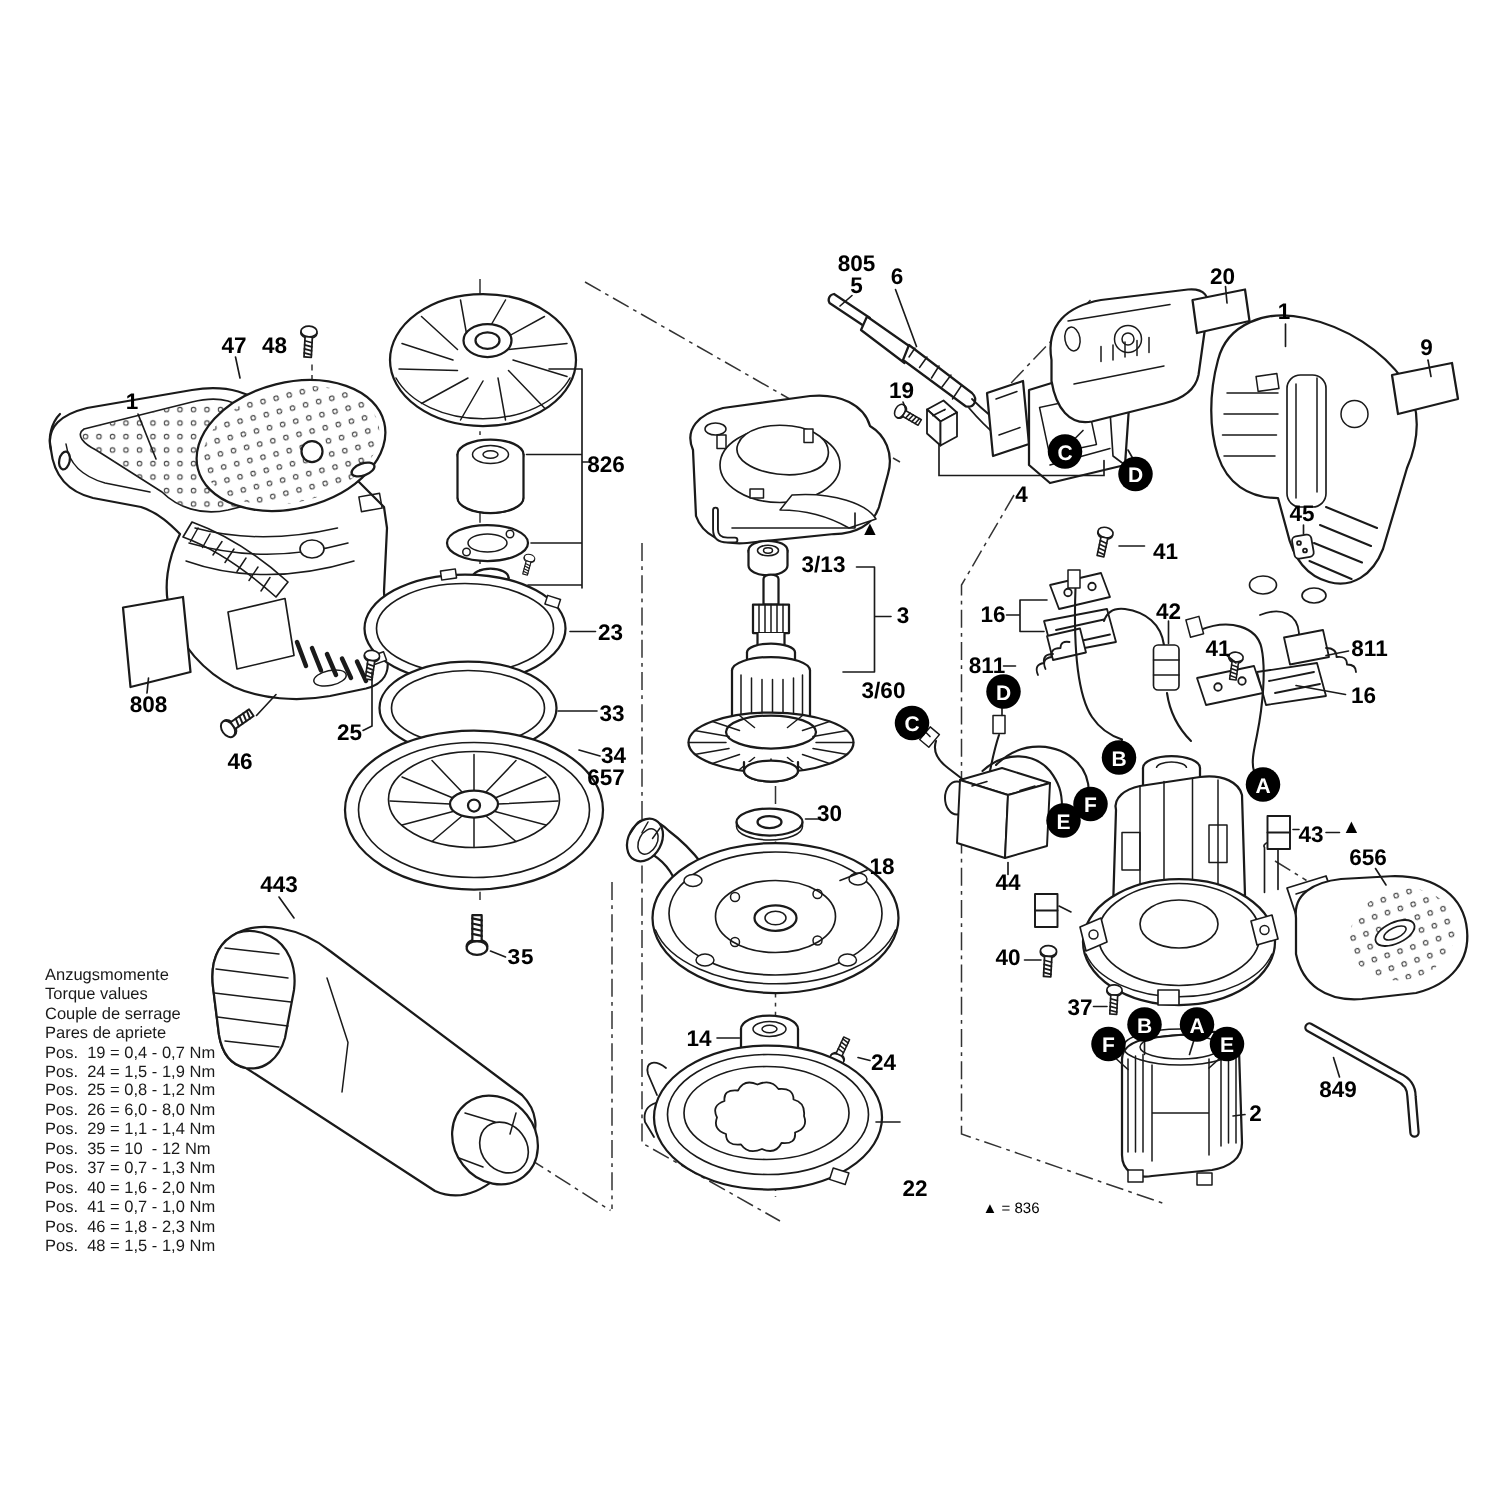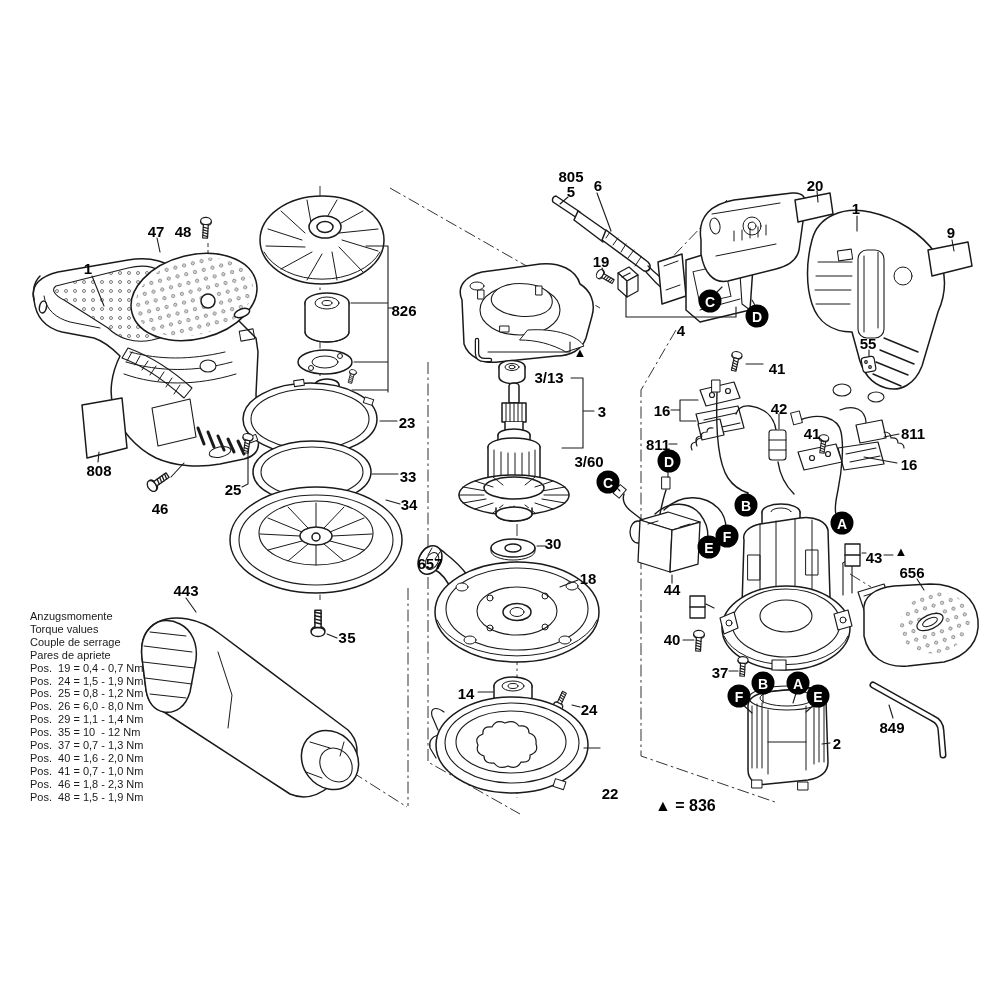--- a/index.html
+++ b/index.html
@@ -7,25 +7,25 @@
          font-family:"Liberation Sans",sans-serif;}
   #art{position:absolute;left:0;top:0;}
   .wf{fill:#fff;}
   .nf{fill:none;}
   .plabel{position:absolute;transform:translate(-50%,-50%);font-weight:bold;font-size:15px;
           color:#000;white-space:nowrap;line-height:1;}
   .callout{position:absolute;transform:translate(-50%,-50%);width:23px;height:23px;border-radius:50%;
            background:#000;color:#fff;font-weight:bold;font-size:14px;display:flex;
            align-items:center;justify-content:center;line-height:1;}
   .tri{position:absolute;transform:translate(-50%,-50%);font-size:13px;color:#000;line-height:1;}
-  #torque{position:absolute;left:30px;top:610px;font-size:11px;line-height:12.9px;color:#1a1a1a;
+  #torque{position:absolute;left:30px;top:644px;font-size:11px;line-height:12.9px;color:#1a1a1a;
           white-space:pre;}
   #torque .hdr{}
   #legend-note{position:absolute;left:655px;top:806px;transform:translateY(-50%);
-               font-weight:bold;font-size:16px;color:#000;white-space:nowrap;}
+               font-weight:normal;font-size:10px;color:#000;white-space:nowrap;}
 </style>
 </head>
 <body>
 
 <div id="stage">
 
 <svg id="art" width="1000" height="1000" viewBox="0 0 1000 1000">
   <defs>
     <pattern id="dots" width="9" height="9" patternUnits="userSpaceOnUse">
       <circle cx="3" cy="3" r="1.5" fill="none" stroke="#444" stroke-width="0.7"></circle>
@@ -492,40 +492,40 @@
       <div class="plabel" style="left: 156px; top: 231px;">47</div>
       <div class="plabel" style="left: 183px; top: 231px;">48</div>
       <div class="plabel" style="left: 88px; top: 268px;">1</div>
       <div class="plabel" style="left: 404px; top: 310px;">826</div>
       <div class="plabel" style="left: 99px; top: 470px;">808</div>
       <div class="plabel" style="left: 160px; top: 508px;">46</div>
       <div class="plabel" style="left: 233px; top: 489px;">25</div>
       <div class="plabel" style="left: 407px; top: 422px;">23</div>
       <div class="plabel" style="left: 408px; top: 476px;">33</div>
       <div class="plabel" style="left: 409px; top: 504px;">34</div>
-      <div class="plabel" style="left: 430px; top: 519px; margin-top: 44px;">657</div>
+      <div class="plabel" style="left: 404px; top: 519px;">657</div>
       <div class="plabel" style="left: 186px; top: 590px;">443</div>
       <div class="plabel" style="left: 347px; top: 639px; font-family: Liberation Mono, monospace;">35</div>
       <div class="plabel" style="left: 571px; top: 176px;">805</div>
       <div class="plabel" style="left: 571px; top: 191px;">5</div>
       <div class="plabel" style="left: 598px; top: 185px;">6</div>
       <div class="plabel" style="left: 601px; top: 261px;">19</div>
       <div class="plabel" style="left: 681px; top: 330px;">4</div>
       <div class="plabel" style="left: 549px; top: 377px;">3/13</div>
       <div class="plabel" style="left: 602px; top: 411px;">3</div>
       <div class="plabel" style="left: 589px; top: 461px;">3/60</div>
       <div class="plabel" style="left: 553px; top: 543px;">30</div>
       <div class="plabel" style="left: 588px; top: 578px;">18</div>
       <div class="plabel" style="left: 466px; top: 693px;">14</div>
       <div class="plabel" style="left: 589px; top: 709px;">24</div>
       <div class="plabel" style="left: 610px; top: 747px; margin-top: 46px;">22</div>
       <div class="plabel" style="left: 815px; top: 185px;">20</div>
       <div class="plabel" style="left: 856px; top: 208px;">1</div>
       <div class="plabel" style="left: 951px; top: 232px;">9</div>
-      <div class="plabel" style="left: 868px; top: 343px;">55</div>
+      <div class="plabel" style="left: 868px; top: 343px;">45</div>
       <div class="plabel" style="left: 777px; top: 368px;">41</div>
       <div class="plabel" style="left: 662px; top: 410px;">16</div>
       <div class="plabel" style="left: 658px; top: 444px;">811</div>
       <div class="plabel" style="left: 779px; top: 408px;">42</div>
       <div class="plabel" style="left: 812px; top: 433px;">41</div>
       <div class="plabel" style="left: 913px; top: 433px;">811</div>
       <div class="plabel" style="left: 909px; top: 464px;">16</div>
       <div class="plabel" style="left: 874px; top: 557px; text-align: right;">43</div>
       <div class="plabel" style="left: 912px; top: 572px;">656</div>
       <div class="plabel" style="left: 672px; top: 589px;">44</div>

